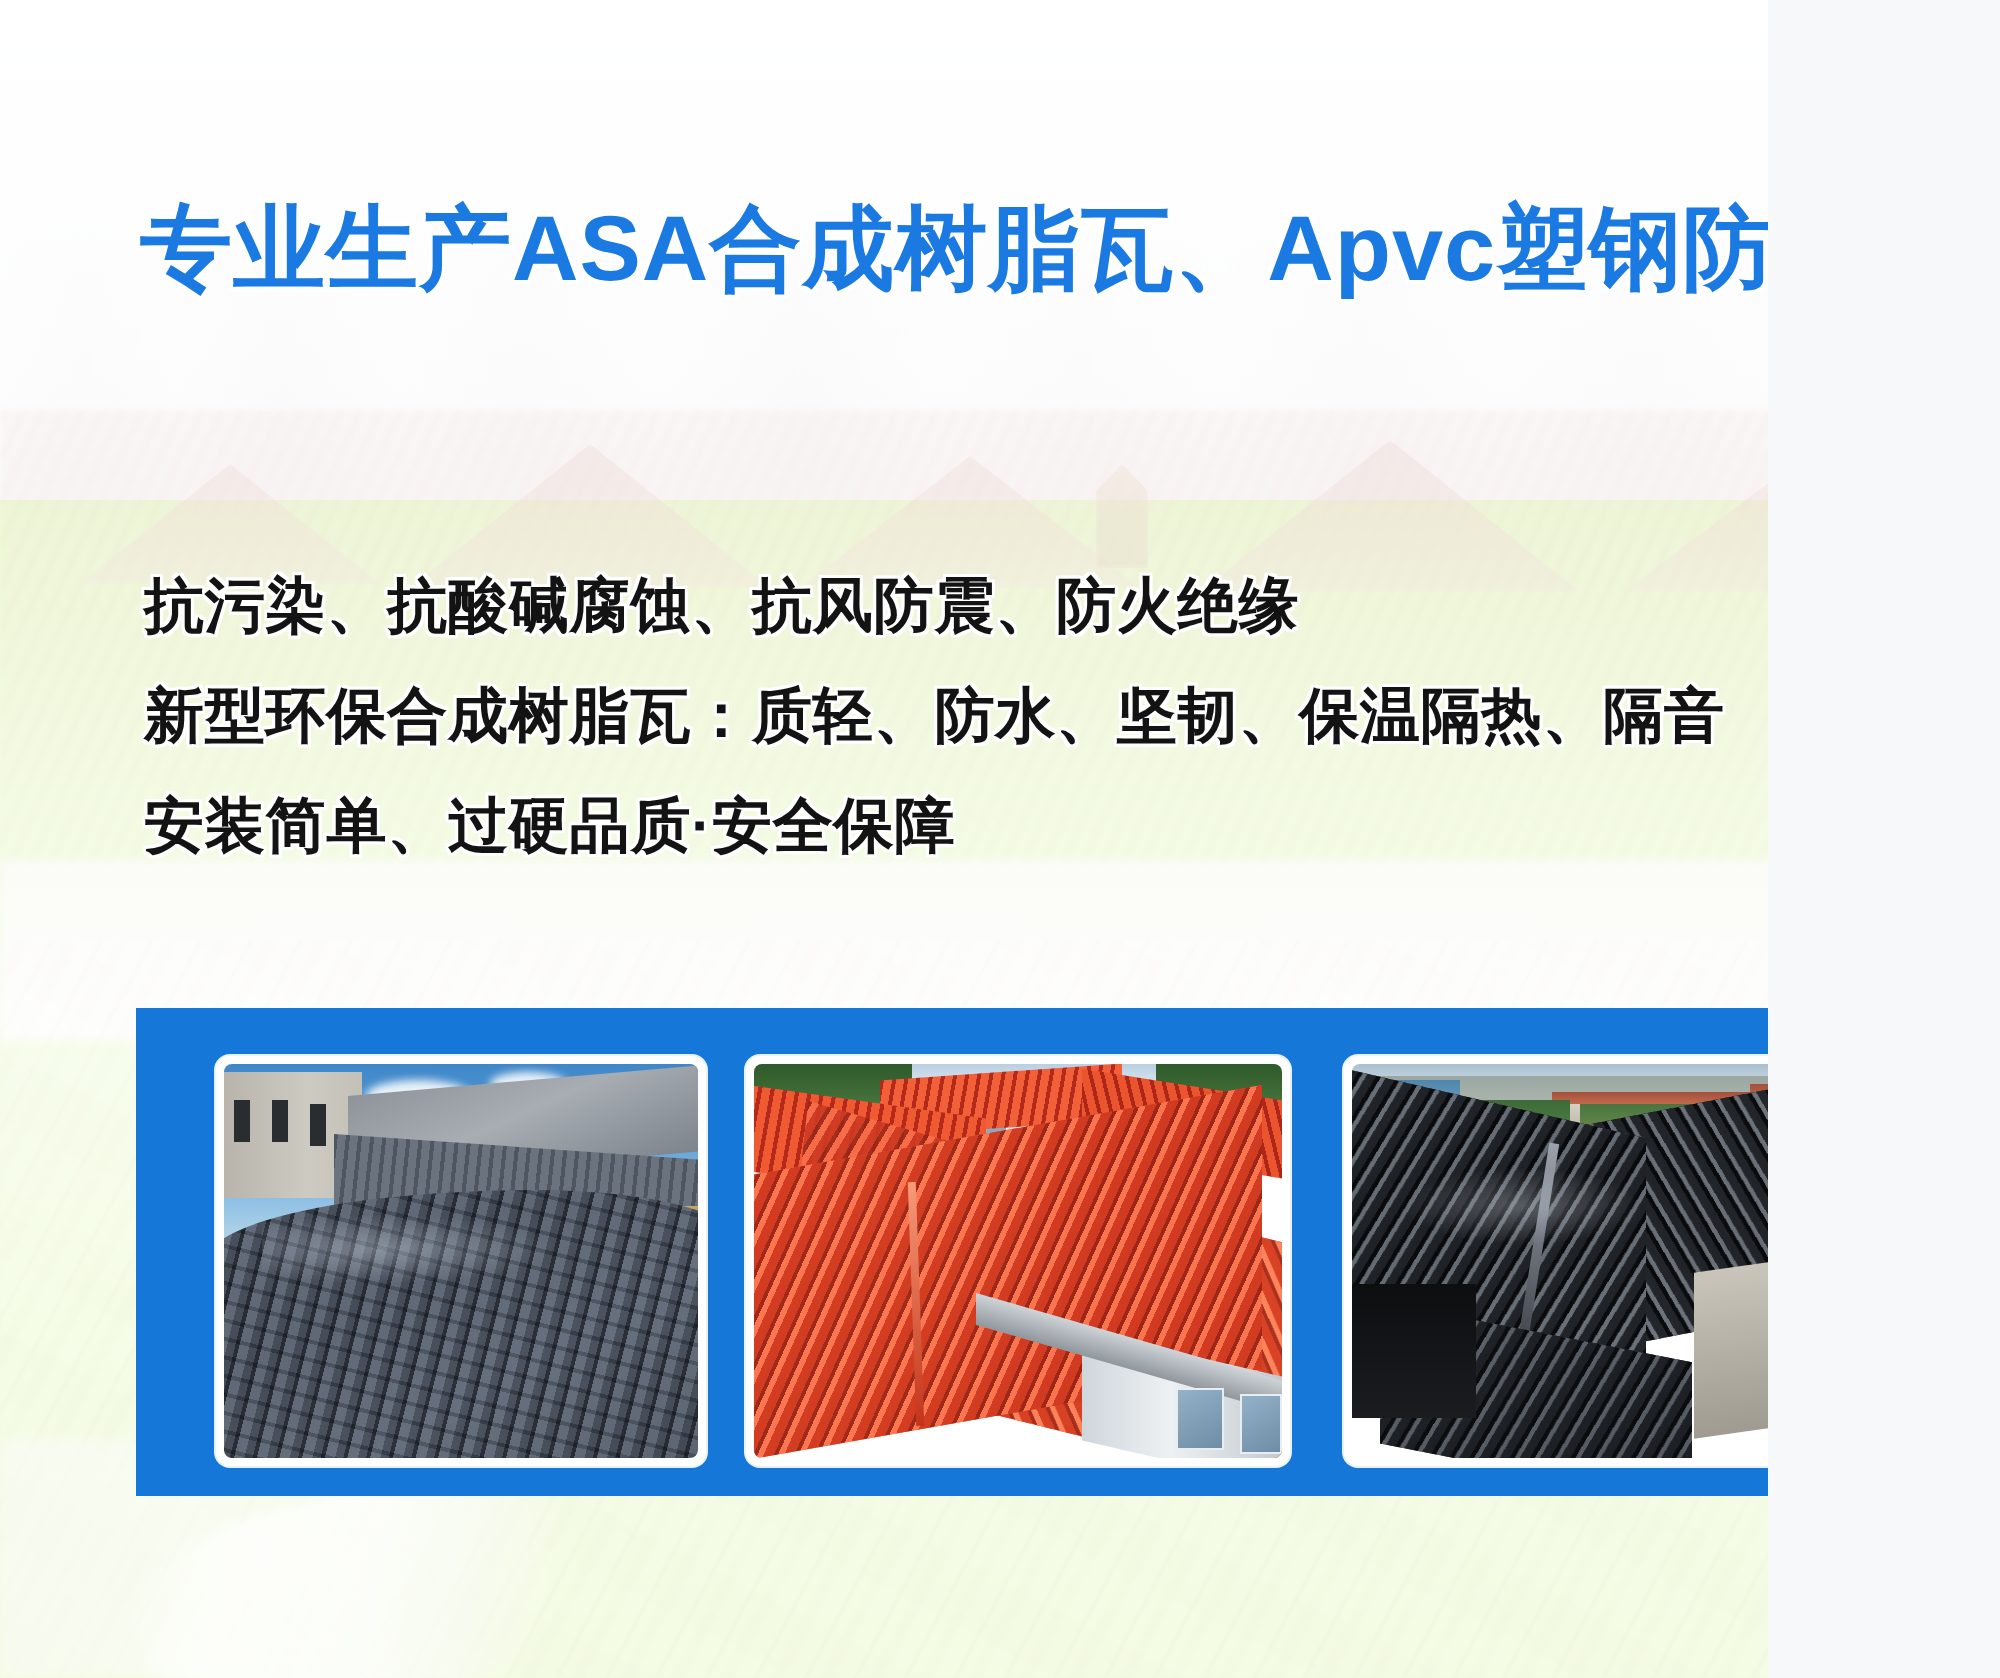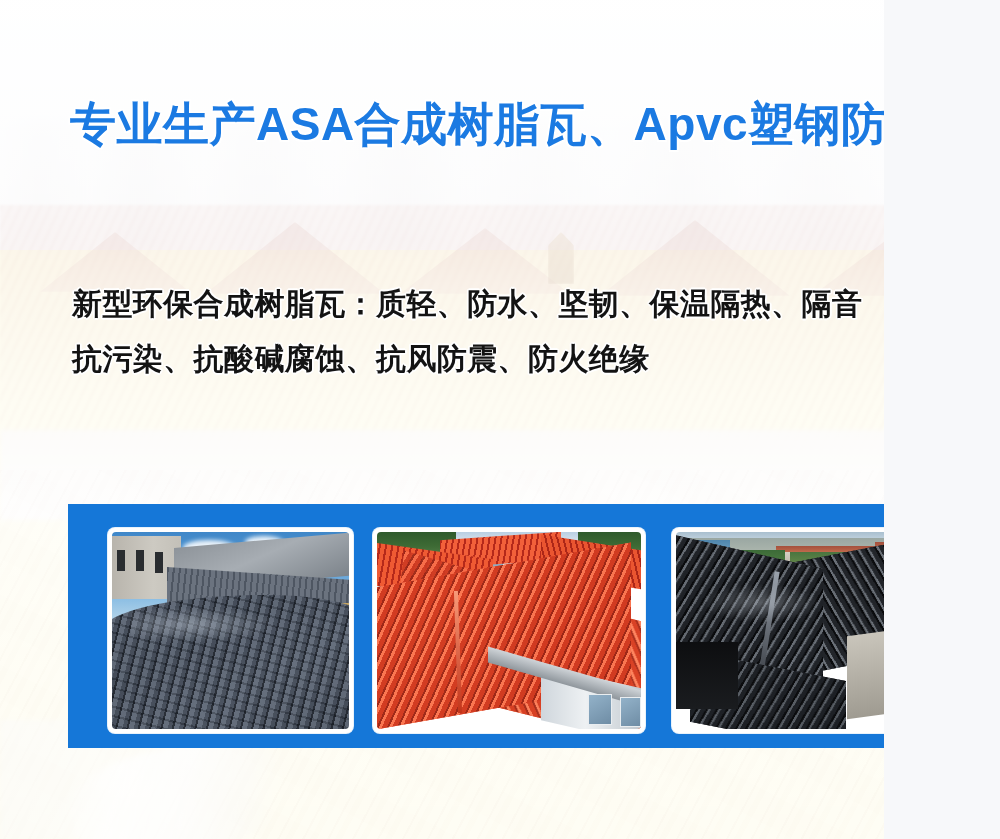--- a/index.html
+++ b/index.html
@@ -4,21 +4,21 @@
 <style>
   html,body{margin:0;padding:0;}
   body{
     width:1000px;height:839px;overflow:hidden;
     font-family:"Liberation Sans","DejaVu Sans",sans-serif;
     background:#f7f8fa;
     position:relative;
   }
   #banner{
     position:absolute;inset:0;width:884px;height:839px;overflow:hidden;
-    background:#fef9c3;
+    background:#bef264;
   }
 
   
   .bg-layer{position:absolute;left:0;top:0;width:1000px;height:839px;overflow:hidden;}
 
   
   .bg-sky{
     position:absolute;left:0;top:0;width:1000px;height:250px;
     background:linear-gradient(to bottom,#fcfcfd 0%,#f8fafc 45%,#f4f2f3 100%);
   }
@@ -320,22 +320,23 @@
     <div class="bg-wall"></div>
     <div class="bg-ridge"></div>
     <div class="bg-veil"></div>
   </div>
 
   <div class="headline">
     <span class="hl-line">专业生产ASA合成树脂瓦、Apvc塑钢防</span>
   </div>
 
   <div class="subcopy">
+    <span class="sc-line">抗污染、抗酸碱腐蚀、抗风防震、防火绝缘</span>
     <span class="sc-line">新型环保合成树脂瓦：质轻、防水、坚韧、保温隔热、隔音</span>
-    <span class="sc-line">抗污染、抗酸碱腐蚀、抗风防震、防火绝缘</span>
+    <span class="sc-line">安装简单、过硬品质·安全保障</span>
   </div>
 
   <div class="gallery"></div>
 
   <div class="shot" id="shot-1">
     <div class="shot-inner">
       <div class="p1-sky"></div>
       <div class="p1-cloud" style="left:30%;top:4%;width:22%;height:8%;"></div>
       <div class="p1-cloud" style="left:56%;top:2%;width:16%;height:6%;"></div>
       <div class="p1-cloud" style="left:74%;top:6%;width:20%;height:7%;"></div>

